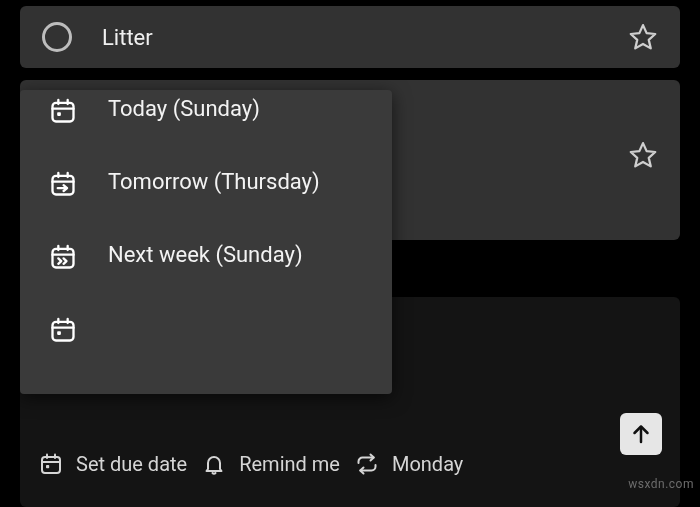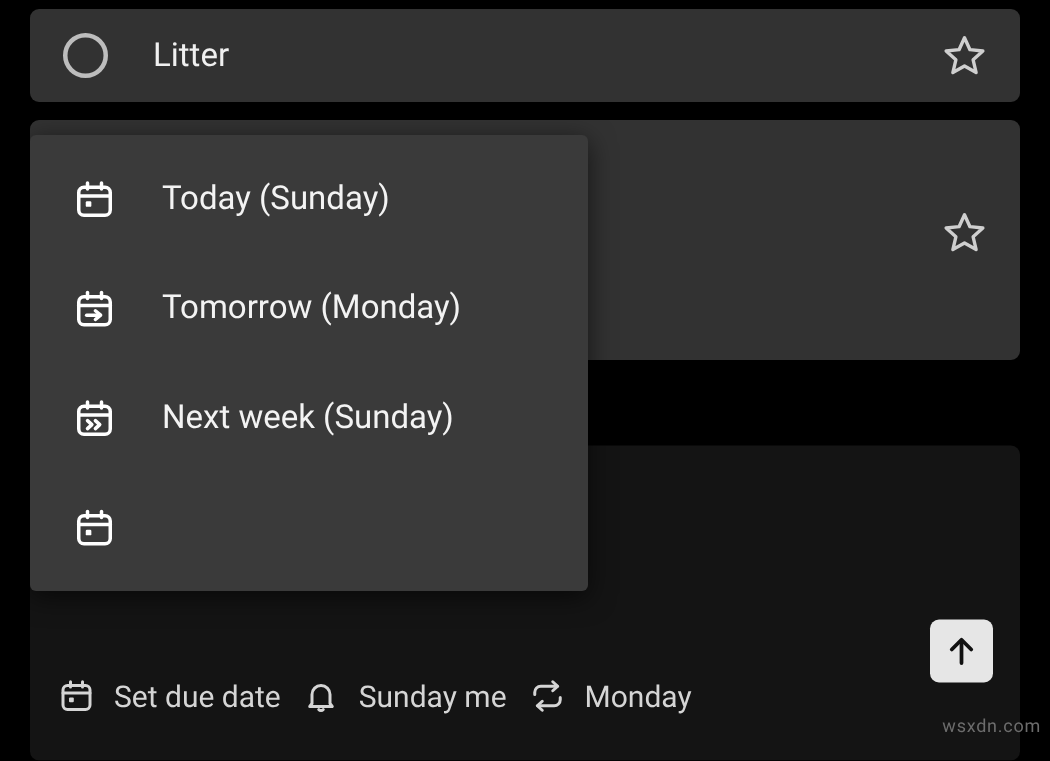--- a/index.html
+++ b/index.html
@@ -78,21 +78,21 @@
     top: 90px;
     width: 372px;
     background: #3a3a3a;
     border-radius: 4px;
     box-shadow: 0 4px 18px rgba(0,0,0,0.6);
     padding: 6px 0;
     z-index: 50;
   }
   .menu-item {
     display: flex;
-    align-items: center;
+    align-items: flex-start;
     height: 73px;
     padding: 0 28px;
     gap: 30px;
     color: #f3f3f3;
     font-size: 22px;
     cursor: pointer;
   }
   .mi-icon { width:30px; height:30px; display:flex; align-items:center; justify-content:center; }
 
   
@@ -143,21 +143,21 @@
         </span>
         <span>Set due date</span>
       </div>
       <div class="action">
         <span class="ic">
           <svg width="24" height="24" viewBox="0 0 24 24" fill="none" stroke="#d5d5d5" stroke-width="2" stroke-linecap="round" stroke-linejoin="round">
               <path d="M6 17V11a6 6 0 0 1 12 0v6l1.5 2H4.5L6 17z"></path>
               <path d="M10.5 21a2 2 0 0 0 3 0"></path>
             </svg>
         </span>
-        <span>Sunday me</span>
+        <span>Remind me</span>
       </div>
       <div class="action">
         <span class="ic">
           <svg width="24" height="24" viewBox="0 0 24 24" fill="none" stroke="#d5d5d5" stroke-width="2" stroke-linecap="round" stroke-linejoin="round">
               <path d="M3.5 11V9.5A4 4 0 0 1 7.5 5.5h11"></path>
               <polyline points="15.5 2.5 18.8 5.5 15.5 8.5"></polyline>
               <path d="M20.5 13v1.5a4 4 0 0 1-4 4h-11"></path>
               <polyline points="8.5 21.5 5.2 18.5 8.5 15.5"></polyline>
             </svg>
         </span>
@@ -183,21 +183,21 @@
       <span class="mi-icon">
         <svg width="28" height="28" viewBox="0 0 24 24" fill="none" stroke="#fff" stroke-width="2" stroke-linecap="round" stroke-linejoin="round">
             <rect x="3" y="5" width="18" height="16" rx="3"></rect>
             <line x1="3" y1="10" x2="21" y2="10"></line>
             <line x1="8" y1="2.5" x2="8" y2="6"></line>
             <line x1="16" y1="2.5" x2="16" y2="6"></line>
             <line x1="7.5" y1="15.5" x2="15" y2="15.5"></line>
             <polyline points="12.5 13 15.5 15.5 12.5 18"></polyline>
           </svg>
       </span>
-      <span>Tomorrow (Monday)</span>
+      <span>Tomorrow (Thursday)</span>
     </div>
     <div class="menu-item">
       <span class="mi-icon">
         <svg width="28" height="28" viewBox="0 0 24 24" fill="none" stroke="#fff" stroke-width="2" stroke-linecap="round" stroke-linejoin="round">
             <rect x="3" y="5" width="18" height="16" rx="3"></rect>
             <line x1="3" y1="10" x2="21" y2="10"></line>
             <line x1="8" y1="2.5" x2="8" y2="6"></line>
             <line x1="16" y1="2.5" x2="16" y2="6"></line>
             <polyline points="8 13.2 10.5 15.5 8 17.8"></polyline>
             <polyline points="12.5 13.2 15 15.5 12.5 17.8"></polyline>

